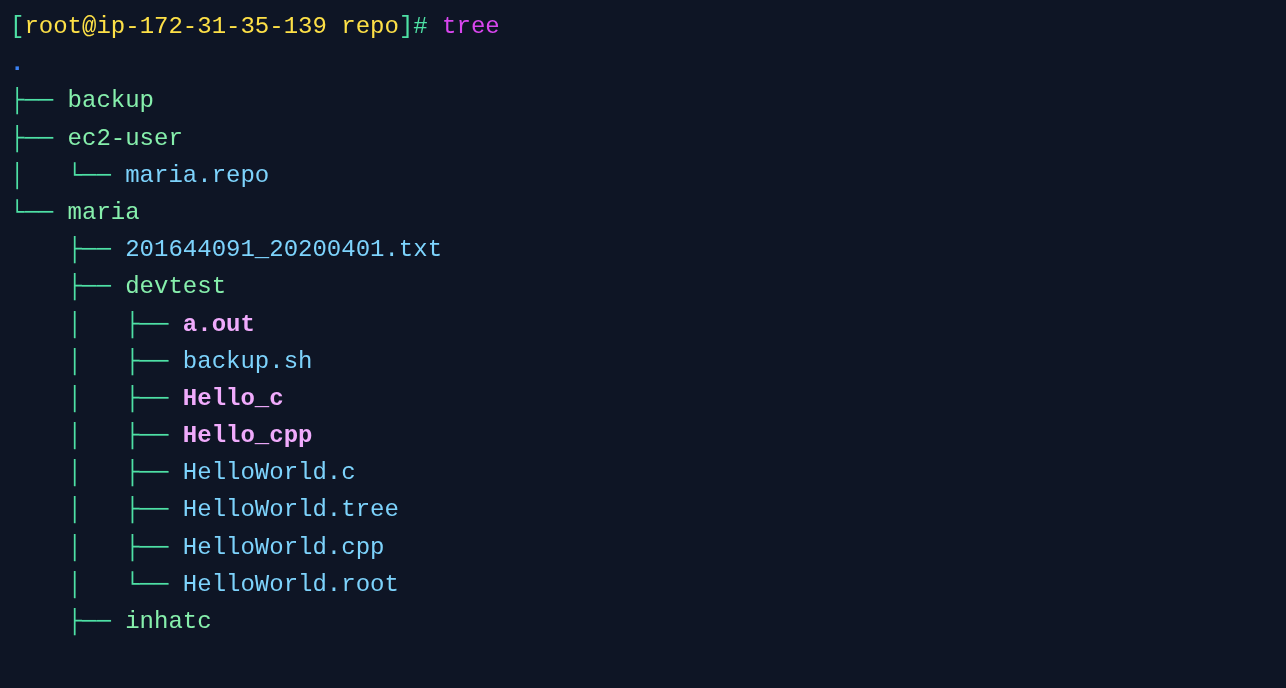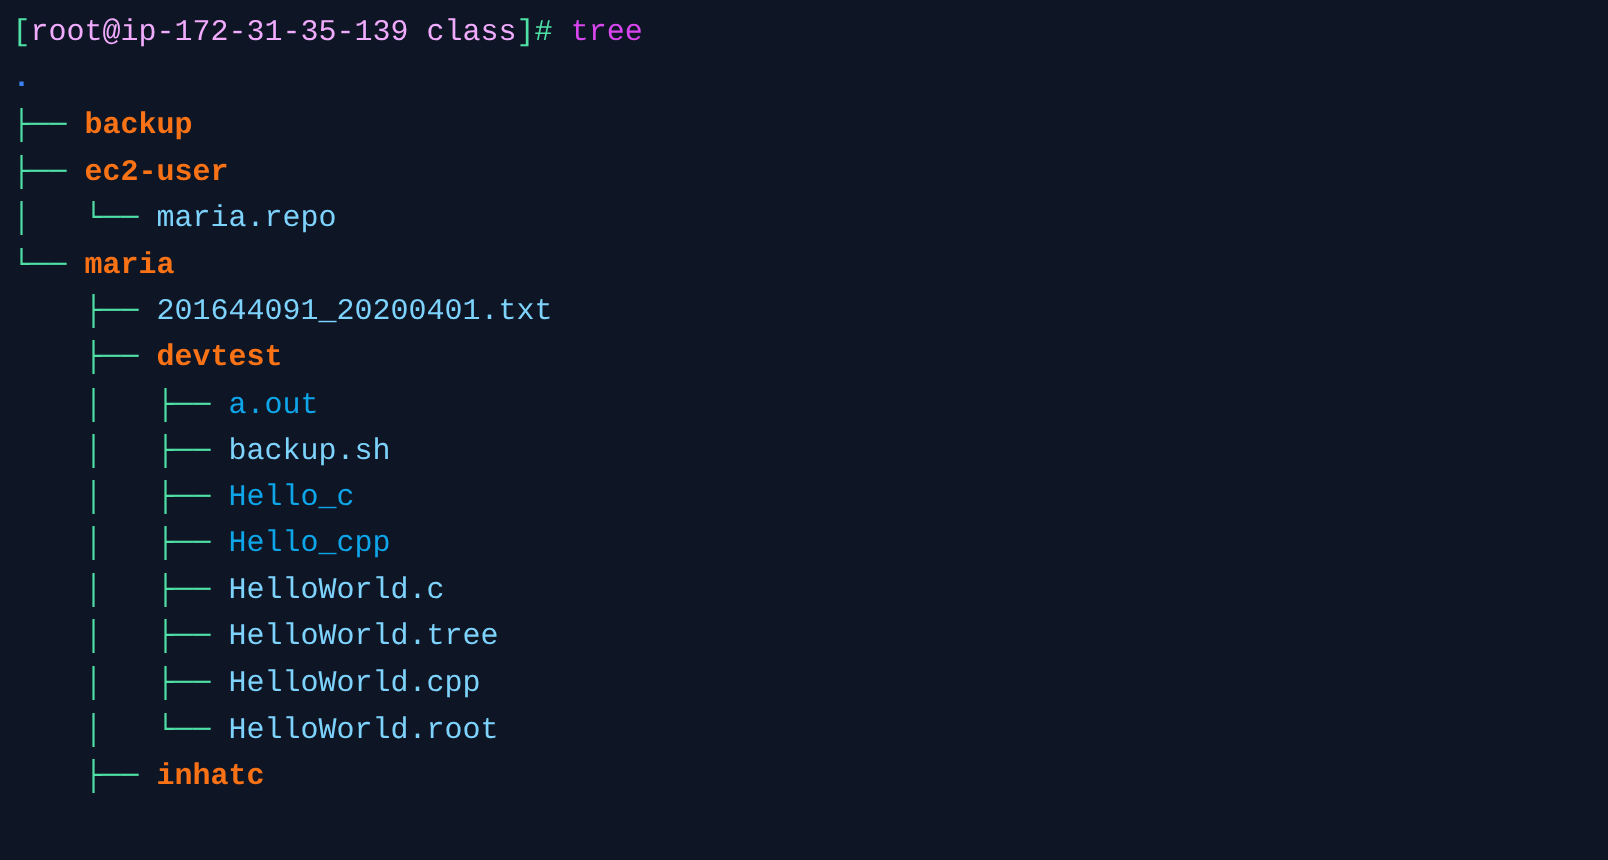--- a/index.html
+++ b/index.html
@@ -8,33 +8,33 @@
     font-family: 'Menlo', 'Monaco', 'Consolas', 'Courier New', monospace;
     font-size: 24px;
     line-height: 1.55;
     padding: 8px 10px;
     width: 1286px;
     height: 688px;
     overflow: hidden;
     color: #4ee0a5;
   }
   .line { white-space: pre; }
-  .prompt-user { color: #f0abfc; }
+  .prompt-user { color: #fde047; }
   .prompt-brackets { color: #4ee0a5; }
   .cmd { color: #d946ef; }
   .dot { color: #3b82f6; font-weight: bold; }
   .pipe { color: #4ee0a5; }
-  .dir { color: #f97316; font-weight: bold; }
+  .dir { color: #86efac; font-weight: normal; }
   .file { color: #7dd3fc; }
-  .exe { color: #0ea5e9; font-weight: normal; }
+  .exe { color: #f0abfc; font-weight: bold; }
 </style>
 </head>
 <body>
 
-<div class="line"><span class="prompt-brackets">[</span><span class="prompt-user">root@ip-172-31-35-139</span><span class="prompt-user"> </span><span class="prompt-user">class</span><span class="prompt-brackets">]#</span> <span class="cmd">tree</span></div>
+<div class="line"><span class="prompt-brackets">[</span><span class="prompt-user">root@ip-172-31-35-139</span><span class="prompt-user"> </span><span class="prompt-user">repo</span><span class="prompt-brackets">]#</span> <span class="cmd">tree</span></div>
 
 <div class="line"><span class="dot">.</span></div>
 
 <div class="line"><span class="pipe">├── </span><span class="dir">backup</span></div>
 
 <div class="line"><span class="pipe">├── </span><span class="dir">ec2-user</span></div>
 
 <div class="line"><span class="pipe">│   └── </span><span class="file">maria.repo</span></div>
 
 <div class="line"><span class="pipe">└── </span><span class="dir">maria</span></div>

